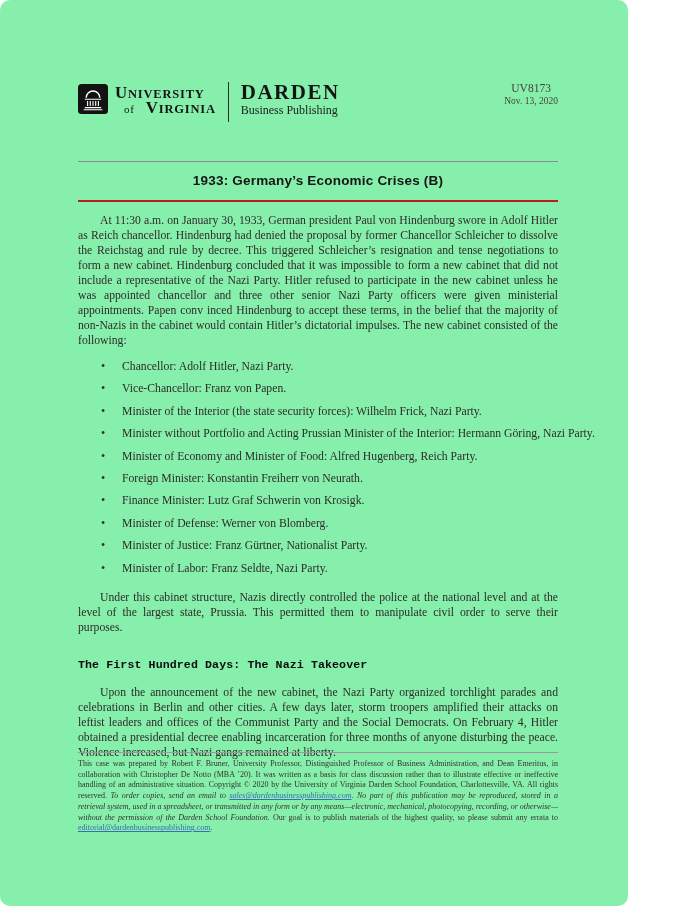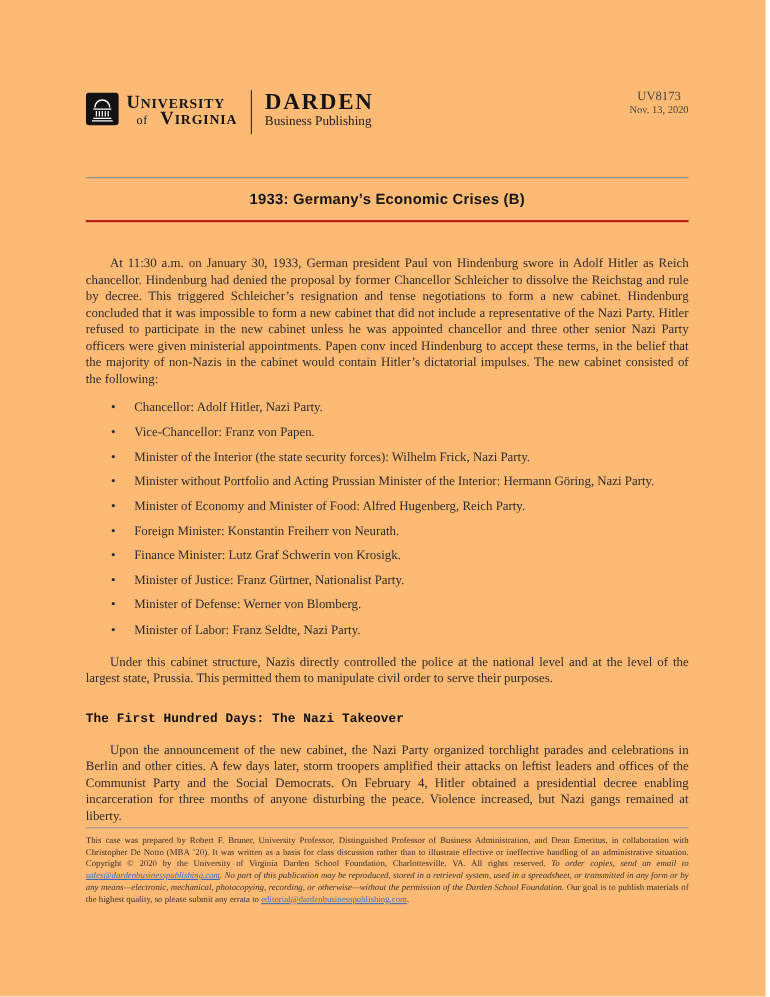--- a/index.html
+++ b/index.html
@@ -1,25 +1,26 @@
 <!DOCTYPE html>
 <html><head>
 <meta charset="utf-8">
 <style>
   html, body { margin: 0; padding: 0; background: #ffffff; }
   * { box-sizing: border-box; }
 
   .page {
     position: relative;
-    width: 696px;
+    width: 628px;
     height: 906px;
-    background: #fdba74;
+    background: #86efac;
     font-family: "Liberation Serif", serif;
     color: #2e2c28;
     overflow: hidden;
+    border-radius: 10px;
   }
 
   .content { padding: 80px 70px 0 78px; }
 
   
   .masthead {
     display: flex;
     justify-content: space-between;
     align-items: flex-start;
     height: 48px;
@@ -80,21 +81,21 @@
     margin: 0;
     text-align: center;
     font-family: "Liberation Sans", sans-serif;
     font-weight: bold;
     font-size: 13.5px;
     color: #151515;
     letter-spacing: 0.2px;
   }
 
   
-  .body-text { margin-top: 30px; font-size: 11.7px; line-height: 15px; }
+  .body-text { margin-top: 11px; font-size: 11.7px; line-height: 15px; }
   .body-text p {
     margin: 0;
     text-align: justify;
     text-indent: 22px;
   }
   .body-text p.gap { margin-top: 14px; }
 
   ul.cabinet {
     margin: 11px 0 0 0;
     padding: 0 0 0 44px;
@@ -189,22 +190,22 @@
     <main class="body-text">
       <p>At 11:30 a.m. on January 30, 1933, German president Paul von Hindenburg swore in Adolf Hitler as Reich chancellor. Hindenburg had denied the proposal by former Chancellor Schleicher to dissolve the Reichstag and rule by decree. This triggered Schleicher’s resignation and tense negotiations to form a new cabinet. Hindenburg concluded that it was impossible to form a new cabinet that did not include a representative of the Nazi Party. Hitler refused to participate in the new cabinet unless he was appointed chancellor and three other senior Nazi Party officers were given ministerial appointments. Papen conv inced Hindenburg to accept these terms, in the belief that the majority of non-Nazis in the cabinet would contain Hitler’s dictatorial impulses. The new cabinet consisted of the following:</p>
       <ul class="cabinet" id="cabinet-list">
           <li>Chancellor: Adolf Hitler, Nazi Party.</li>
           <li>Vice-Chancellor: Franz von Papen.</li>
           <li>Minister of the Interior (the state security forces): Wilhelm Frick, Nazi Party.</li>
           <li>Minister without Portfolio and Acting Prussian Minister of the Interior: Hermann Göring, Nazi Party.</li>
           <li>Minister of Economy and Minister of Food: Alfred Hugenberg, Reich Party.</li>
           <li>Foreign Minister: Konstantin Freiherr von Neurath.</li>
           <li>Finance Minister: Lutz Graf Schwerin von Krosigk.</li>
+          <li>Minister of Defense: Werner von Blomberg.</li>
           <li>Minister of Justice: Franz Gürtner, Nationalist Party.</li>
-          <li>Minister of Defense: Werner von Blomberg.</li>
           <li>Minister of Labor: Franz Seldte, Nazi Party.</li>
         </ul>
       <p class="gap">Under this cabinet structure, Nazis directly controlled the police at the national level and at the level of the largest state, Prussia. This permitted them to manipulate civil order to serve their purposes.</p>
       <h2 class="section-heading">The First Hundred Days: The Nazi Takeover</h2>
       <p class="after-heading">Upon the announcement of the new cabinet, the Nazi Party organized torchlight parades and celebrations in Berlin and other cities. A few days later, storm troopers amplified their attacks on leftist leaders and offices of the Communist Party and the Social Democrats. On February 4, Hitler obtained a presidential decree enabling incarceration for three months of anyone disturbing the peace. Violence increased, but Nazi gangs remained at liberty.</p>
     </main>
   </div>
 
   <footer class="case-footer">
     <p id="footer-note"><span>This case was prepared by Robert F. Bruner, University Professor, Distinguished Professor of Business Administration, and Dean Emeritus, in collaboration with Christopher De Notto (MBA ’20). It was written as a basis for class discussion rather than to illustrate effective or ineffective handling of an administrative situation. Copyright © 2020 by the University of Virginia Darden School Foundation, Charlottesville, VA. All rights reserved. </span><span class="em">To order copies, send an email to </span><a href="#" class="footer-link em">sales@dardenbusinesspublishing.com</a><span class="em">. No part of this publication may be reproduced, stored in a retrieval system, used in a spreadsheet, or transmitted in any form or by any means—electronic, mechanical, photocopying, recording, or otherwise—without the permission of the Darden School Foundation. </span><span>Our goal is to publish materials of the highest quality, so please submit any errata to </span><a href="#" class="footer-link">editorial@dardenbusinesspublishing.com</a><span>.</span></p>

